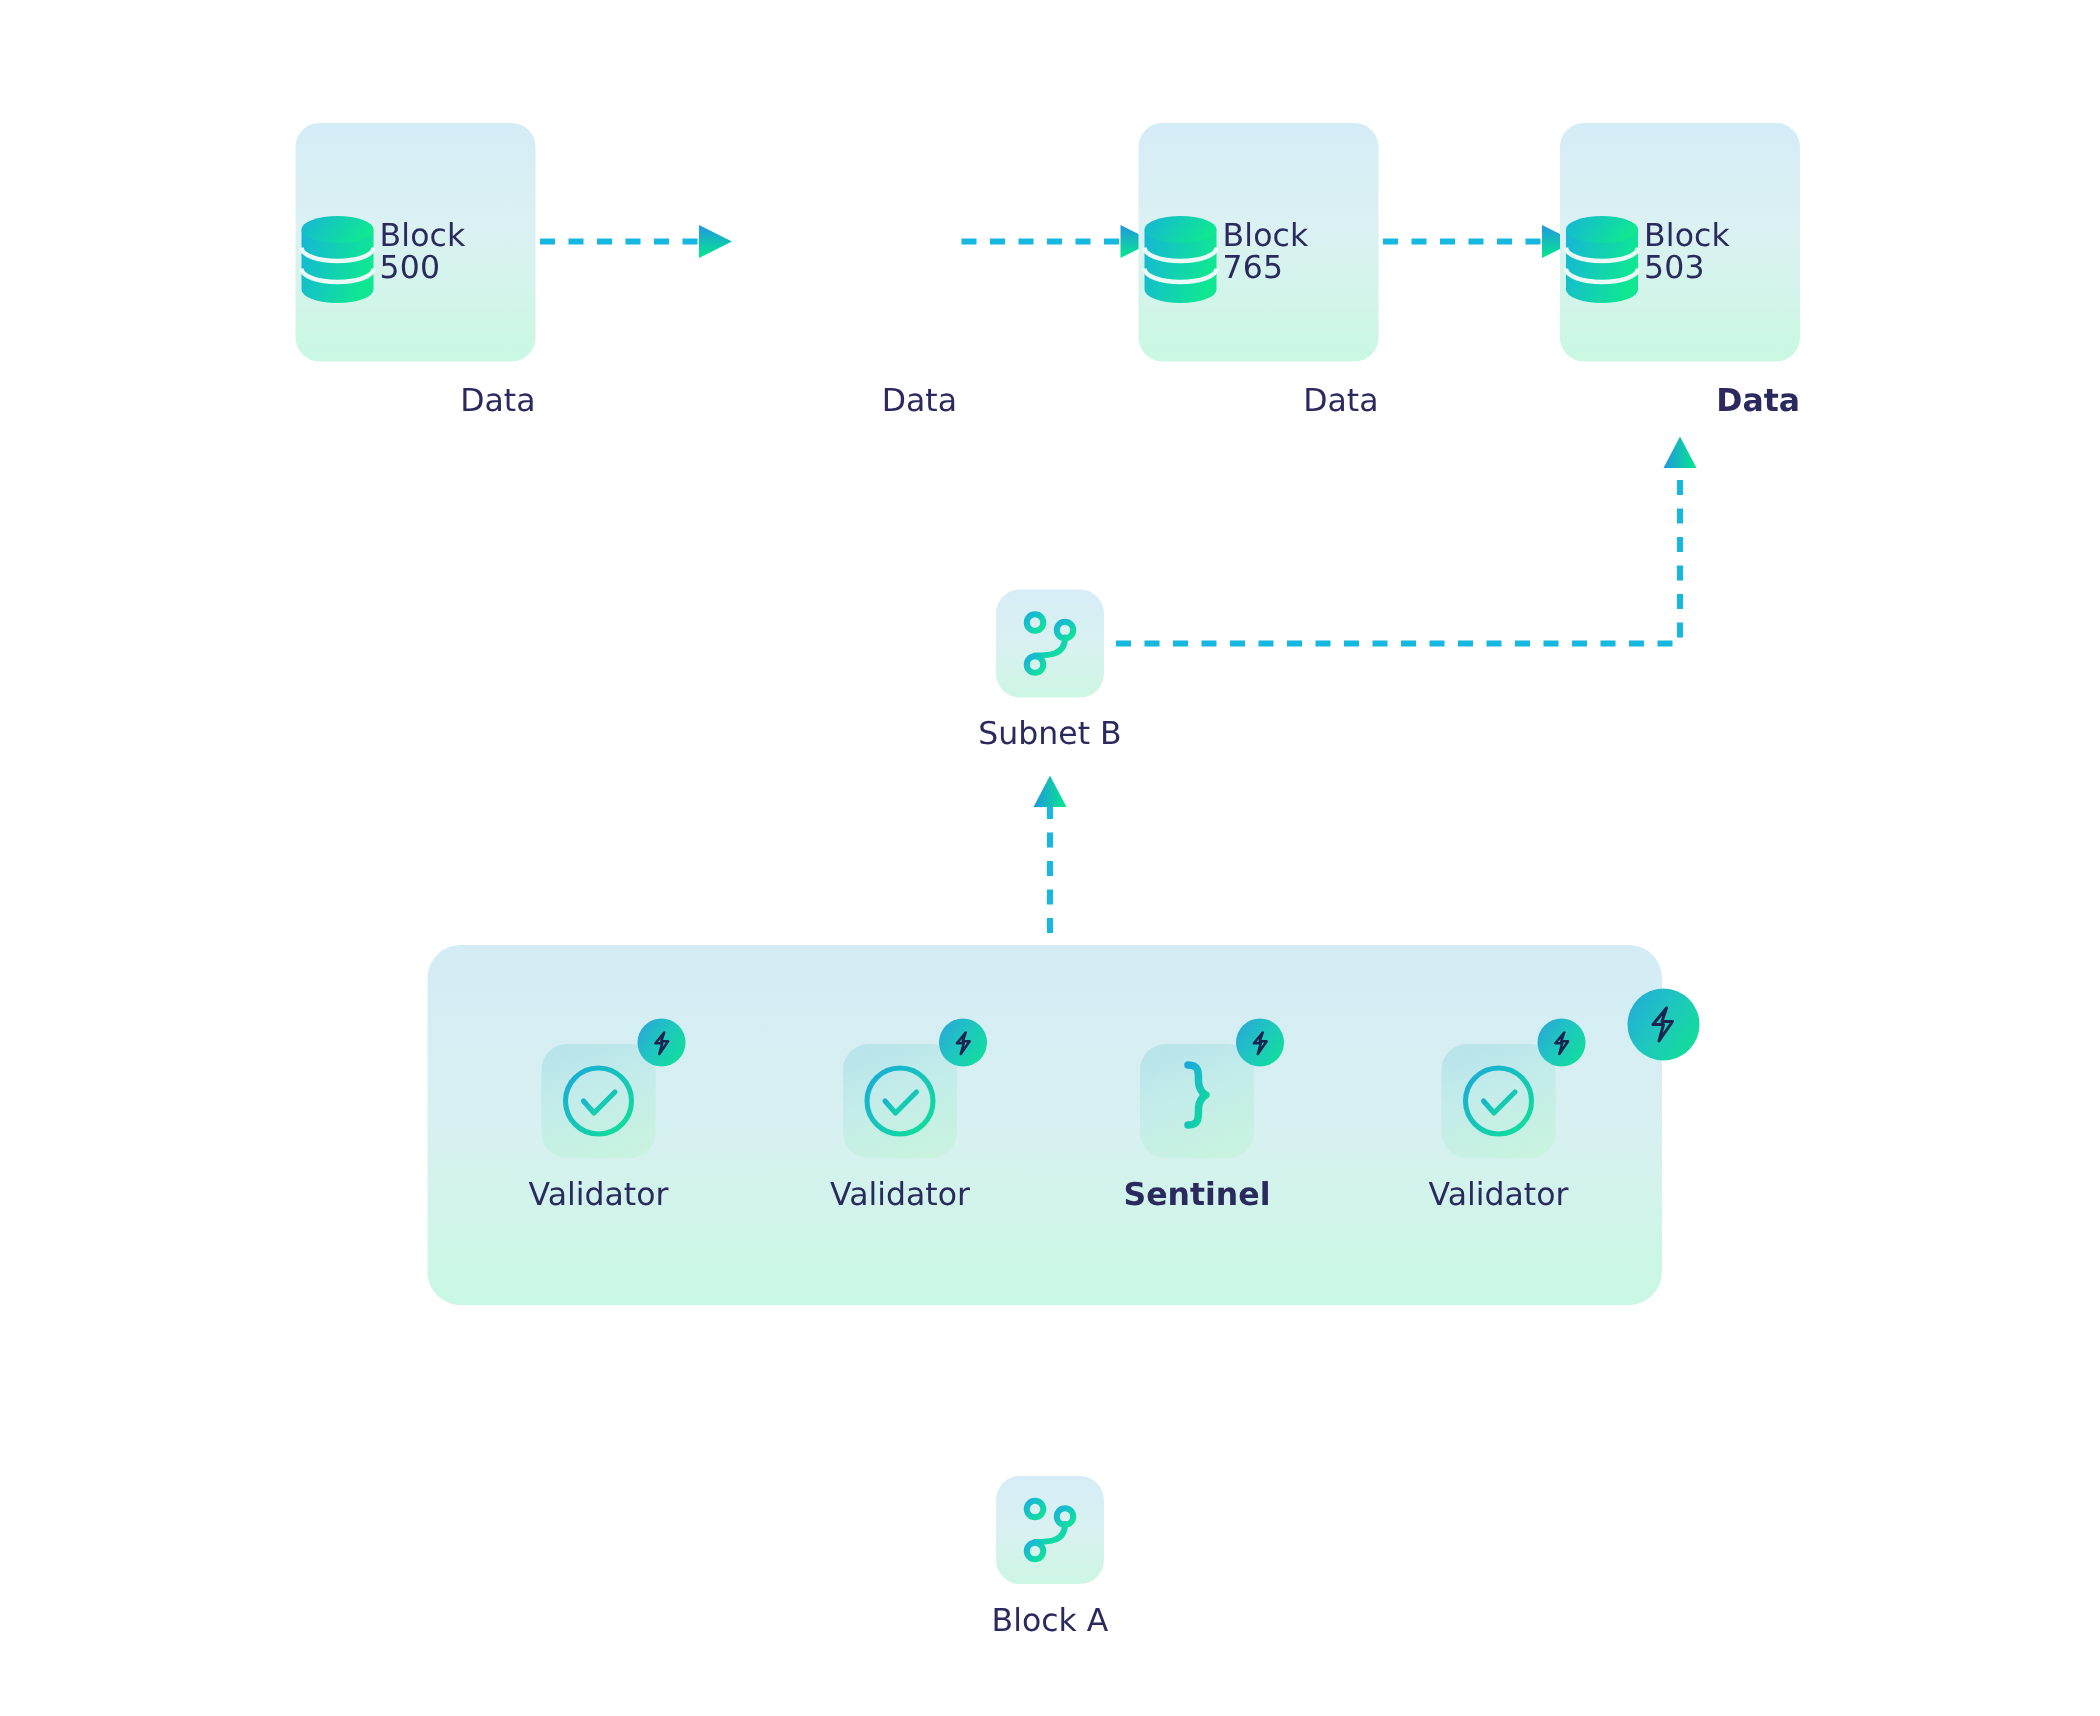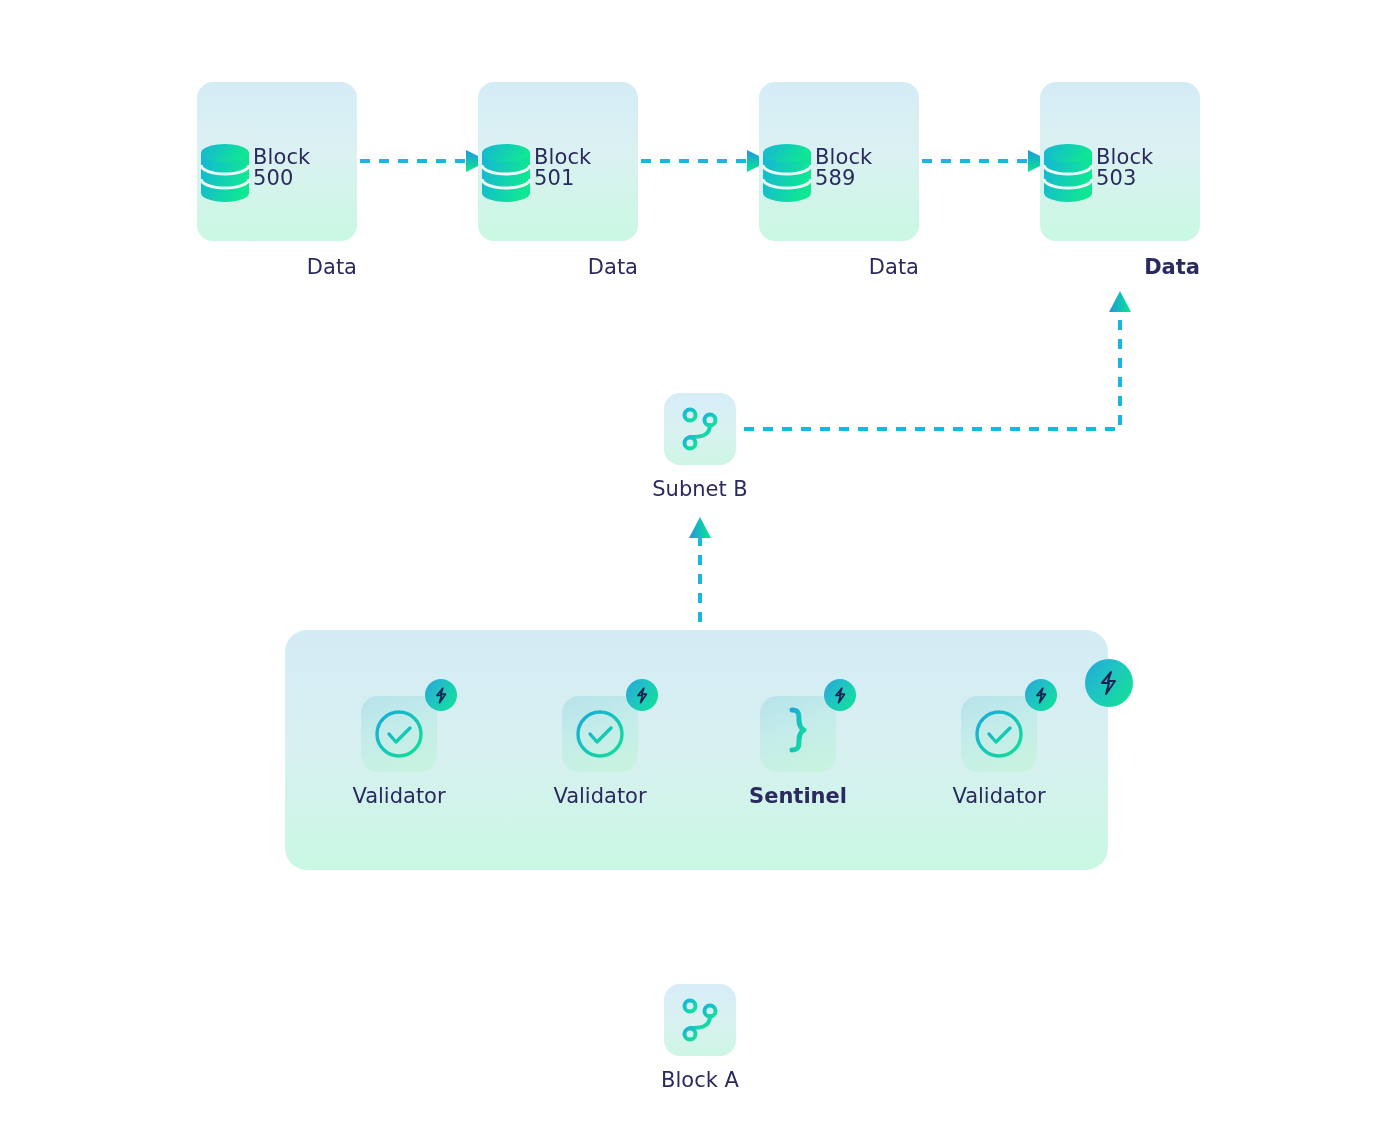--- a/index.html
+++ b/index.html
@@ -213,55 +213,38 @@
         <path d="M4 10 v40 a24 9 0 0 0 48 0 V10 z" fill="url(#dbg0)"></path>
         <ellipse cx="28" cy="10" rx="24" ry="9" fill="url(#dbg0)"></ellipse>
         <path d="M4 22 a24 9 0 0 0 48 0" fill="none" stroke="#eafaf6" stroke-width="3"></path>
         <path d="M4 36 a24 9 0 0 0 48 0" fill="none" stroke="#eafaf6" stroke-width="3"></path>
       </svg>
     </span>
     <span class="block-label">Block 500</span>
   </div>
   <div class="block-sublabel" style="left:197px; top:257px;">Data</div>
 
-  <div class="block-card" style="left:478px; top:82px;">
-    <span class="db-icon">
-      <svg width="56" height="60" viewBox="0 0 56 60" xmlns="http://www.w3.org/2000/svg">
-        <defs>
-          <linearGradient id="dbg1" x1="0" y1="0" x2="1" y2="0.3">
-            <stop offset="0%" stop-color="#16b5d8"></stop>
-              <stop offset="100%" stop-color="#0fe792"></stop>
-          </linearGradient>
-        </defs>
-        <path d="M4 10 v40 a24 9 0 0 0 48 0 V10 z" fill="url(#dbg1)"></path>
-        <ellipse cx="28" cy="10" rx="24" ry="9" fill="url(#dbg1)"></ellipse>
-        <path d="M4 22 a24 9 0 0 0 48 0" fill="none" stroke="#eafaf6" stroke-width="3"></path>
-        <path d="M4 36 a24 9 0 0 0 48 0" fill="none" stroke="#eafaf6" stroke-width="3"></path>
-      </svg>
-    </span>
-    <span class="block-label">Block 501</span>
-  </div>
   <div class="block-sublabel" style="left:478px; top:257px;">Data</div>
 
   <div class="block-card" style="left:759px; top:82px;">
     <span class="db-icon">
       <svg width="56" height="60" viewBox="0 0 56 60" xmlns="http://www.w3.org/2000/svg">
         <defs>
           <linearGradient id="dbg2" x1="0" y1="0" x2="1" y2="0.3">
             <stop offset="0%" stop-color="#16b5d8"></stop>
               <stop offset="100%" stop-color="#0fe792"></stop>
           </linearGradient>
         </defs>
         <path d="M4 10 v40 a24 9 0 0 0 48 0 V10 z" fill="url(#dbg2)"></path>
         <ellipse cx="28" cy="10" rx="24" ry="9" fill="url(#dbg2)"></ellipse>
         <path d="M4 22 a24 9 0 0 0 48 0" fill="none" stroke="#eafaf6" stroke-width="3"></path>
         <path d="M4 36 a24 9 0 0 0 48 0" fill="none" stroke="#eafaf6" stroke-width="3"></path>
       </svg>
     </span>
-    <span class="block-label">Block 589</span>
+    <span class="block-label">Block 765</span>
   </div>
   <div class="block-sublabel" style="left:759px; top:257px;">Data</div>
 
   <div class="block-card" style="left:1040px; top:82px;">
     <span class="db-icon">
       <svg width="56" height="60" viewBox="0 0 56 60" xmlns="http://www.w3.org/2000/svg">
         <defs>
           <linearGradient id="dbg3" x1="0" y1="0" x2="1" y2="0.3">
             <stop offset="0%" stop-color="#16b5d8"></stop>
               <stop offset="100%" stop-color="#0fe792"></stop>

